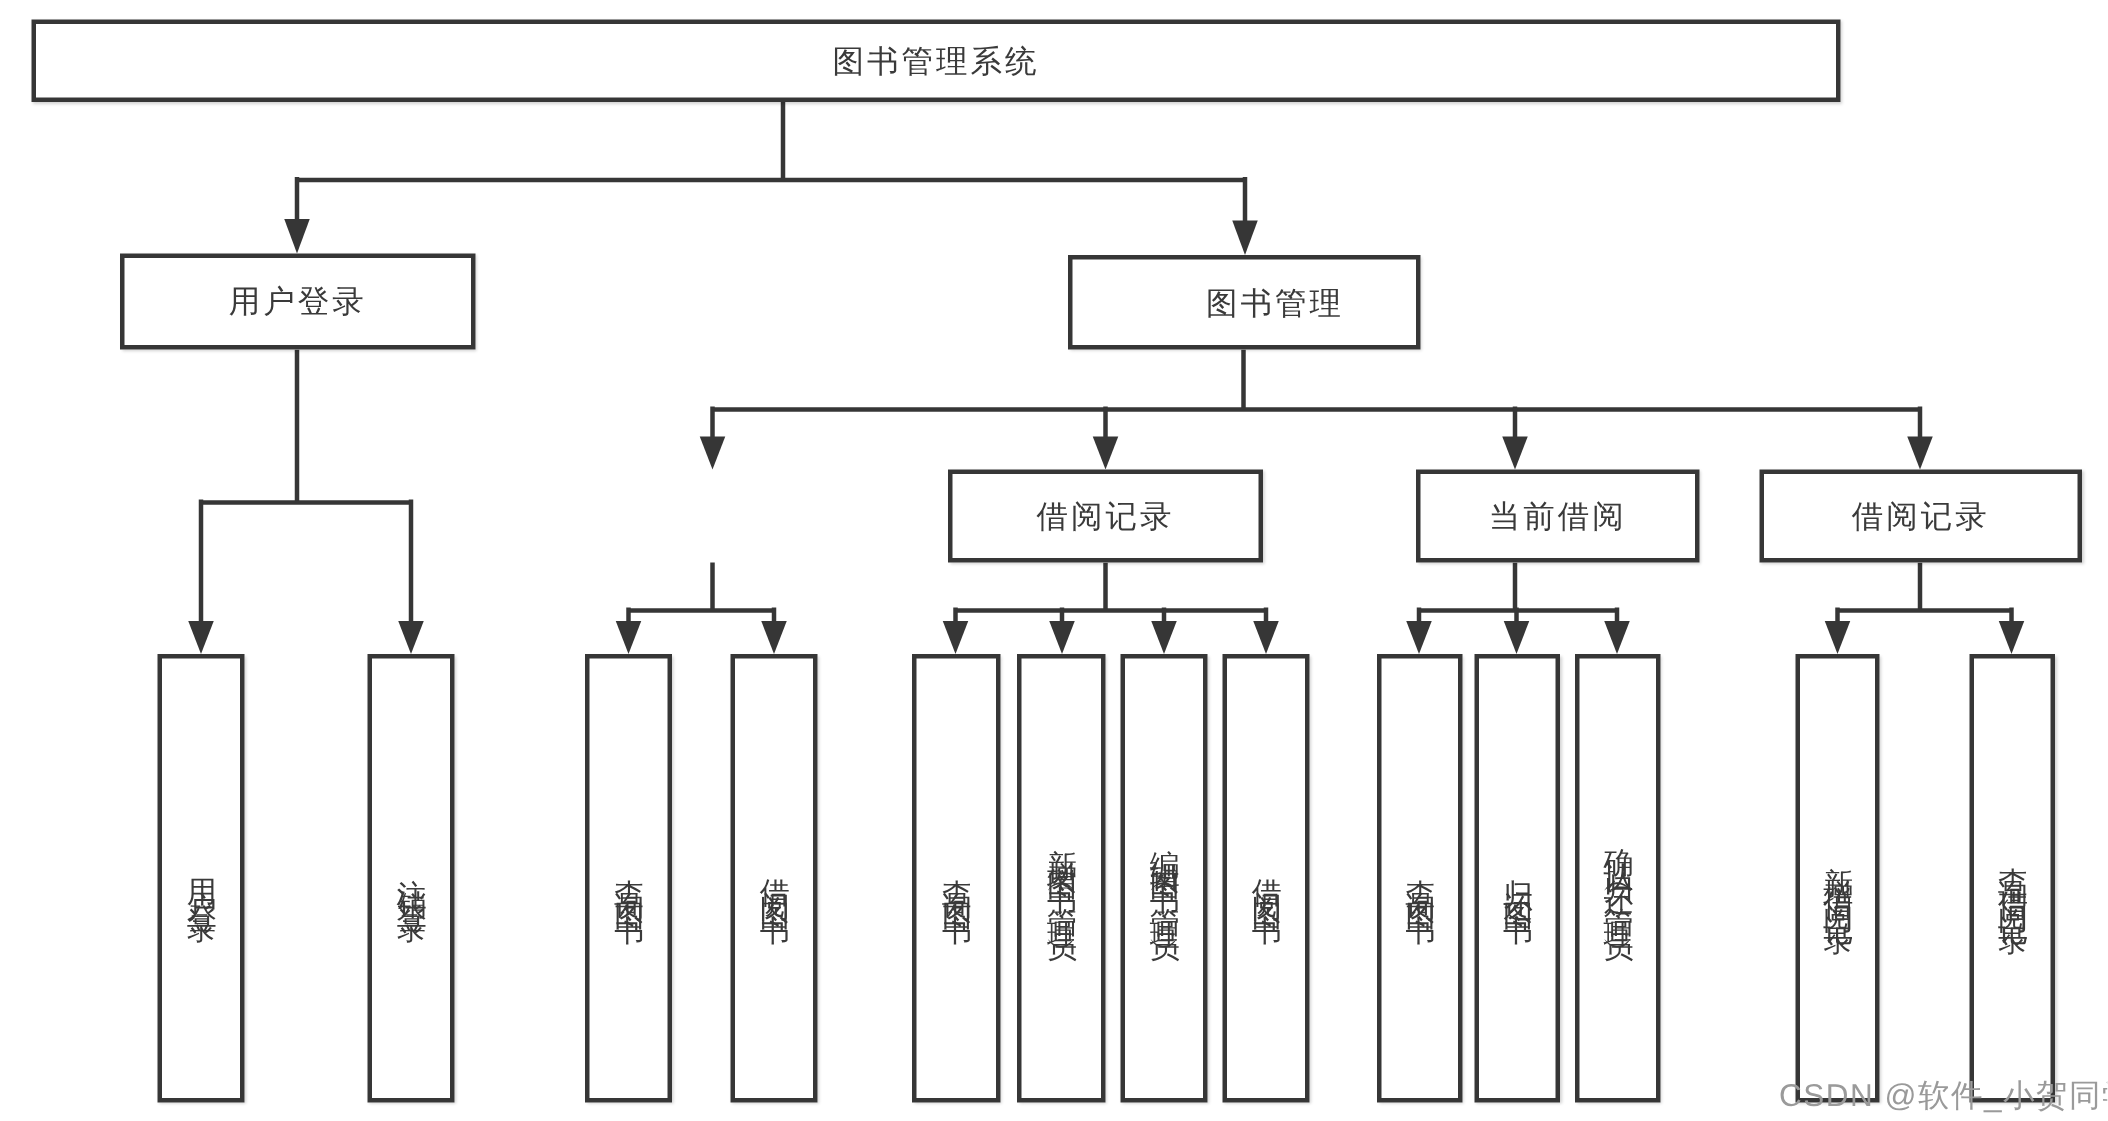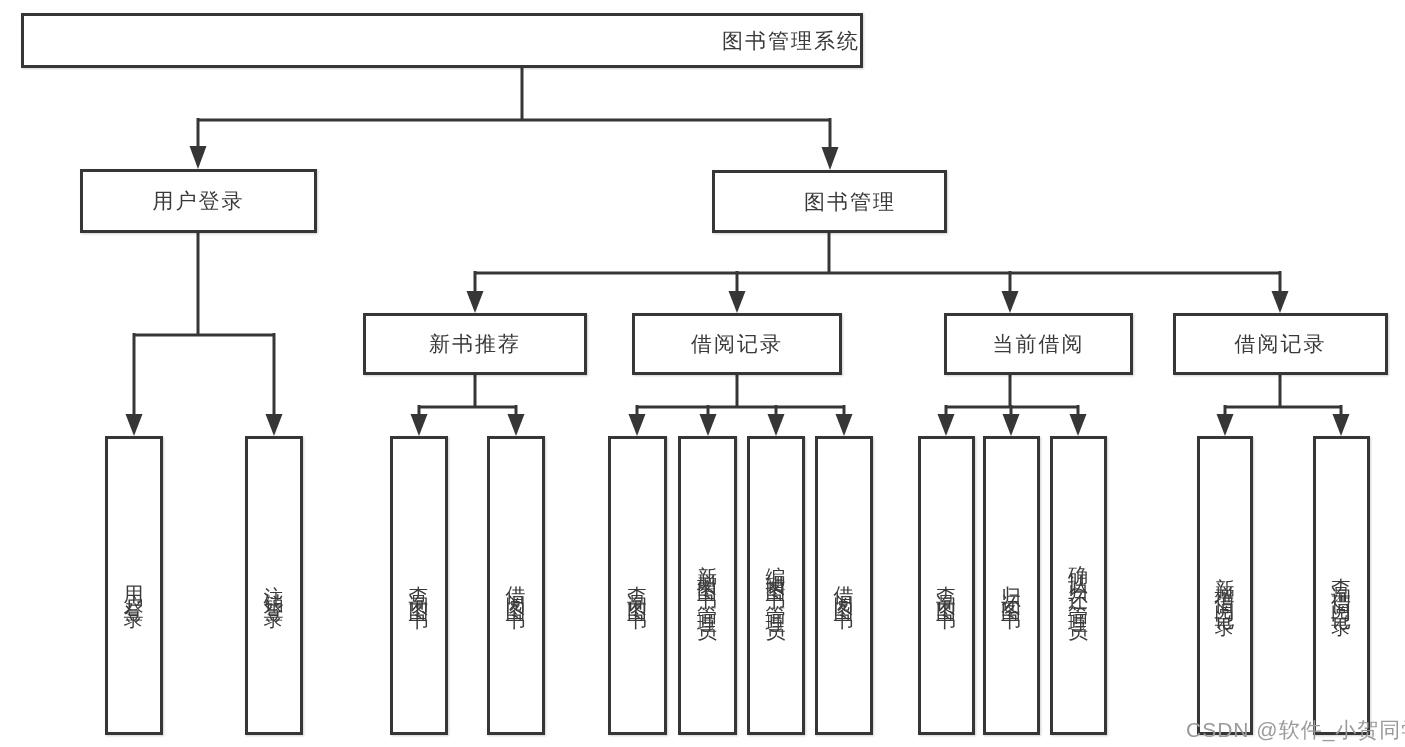--- a/index.html
+++ b/index.html
@@ -106,34 +106,31 @@
     <polygon class="tri" points="1069.5,414 1086.5,414 1078,436"></polygon>
 
     <path class="ln" d="M1280 375 V407"></path>
     <path class="ln" d="M1225 407 H1341"></path>
     <path class="ln" d="M1225 405 V418"></path>
     <polygon class="tri" points="1216.5,414 1233.5,414 1225,436"></polygon>
     <path class="ln" d="M1341 405 V418"></path>
     <polygon class="tri" points="1332.5,414 1349.5,414 1341,436"></polygon>
   </svg>
 
-  <div class="node" style="left:21px;top:13px;width:842px;height:55px;justify-content:flex-end;">
+  <div class="node" style="left:21px;top:13px;width:1206px;height:55px;">
     <span class="title-label">图书管理系统</span>
   </div>
 
   <div class="node" style="left:80px;top:169px;width:237px;height:64px;">
     <span class="h-label">用户登录</span>
   </div>
   <div class="node" style="left:712px;top:170px;width:235px;height:63px;padding-left:41px;">
     <span class="h-label">图书管理</span>
   </div>
 
-  <div class="node" style="left:363px;top:313px;width:224px;height:62px;">
-    <span class="h-label">新书推荐</span>
-  </div>
   <div class="node" style="left:632px;top:313px;width:210px;height:62px;">
     <span class="h-label">借阅记录</span>
   </div>
   <div class="node" style="left:944px;top:313px;width:189px;height:62px;">
     <span class="h-label">当前借阅</span>
   </div>
   <div class="node" style="left:1173px;top:313px;width:215px;height:62px;">
     <span class="h-label">借阅记录</span>
   </div>
 

